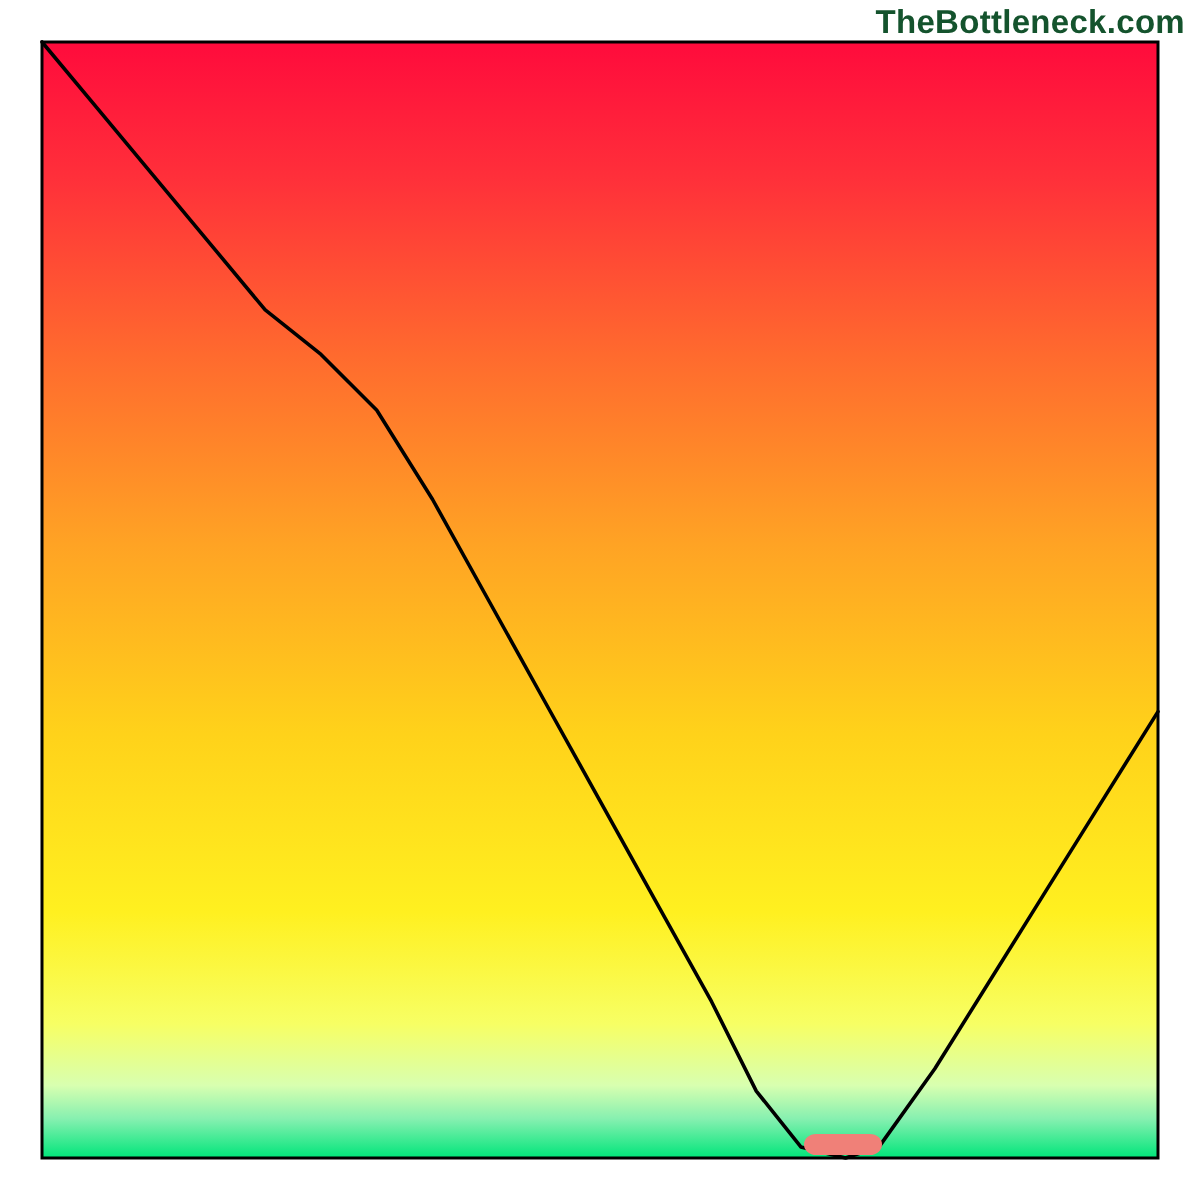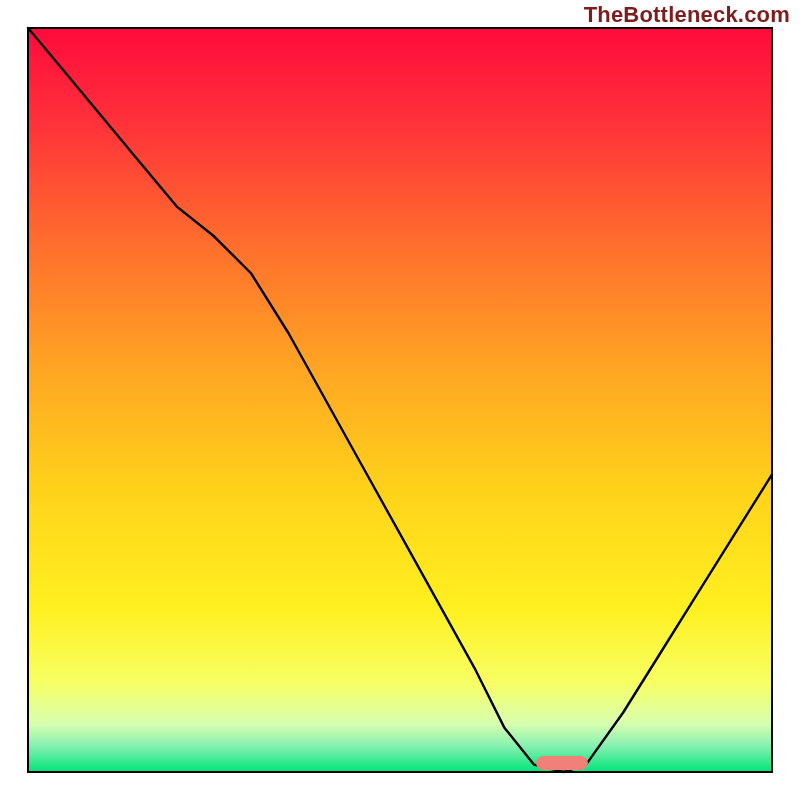--- a/index.html
+++ b/index.html
@@ -14,21 +14,21 @@
     position: relative;
     width: 800px;
     height: 800px;
   }
   .watermark {
     position: absolute;
     top: 2px;
     right: 10px;
     font-size: 22px;
     font-weight: 600;
-    color: #7f1d1d;
+    color: #14532d;
     letter-spacing: 0.2px;
   }
   svg {
     position: absolute;
     top: 0;
     left: 0;
   }
 </style>
 </head>
 <body>

